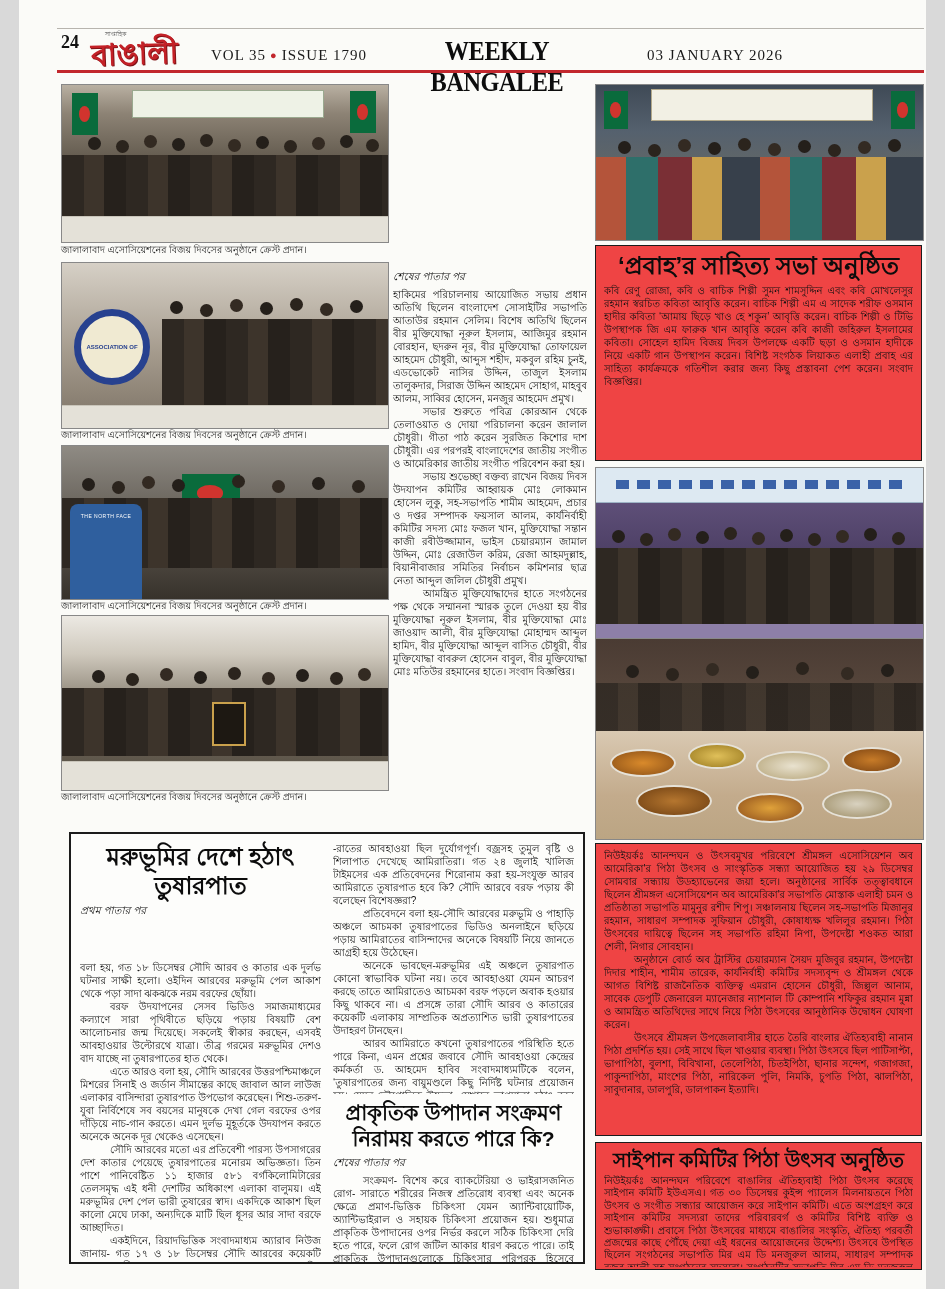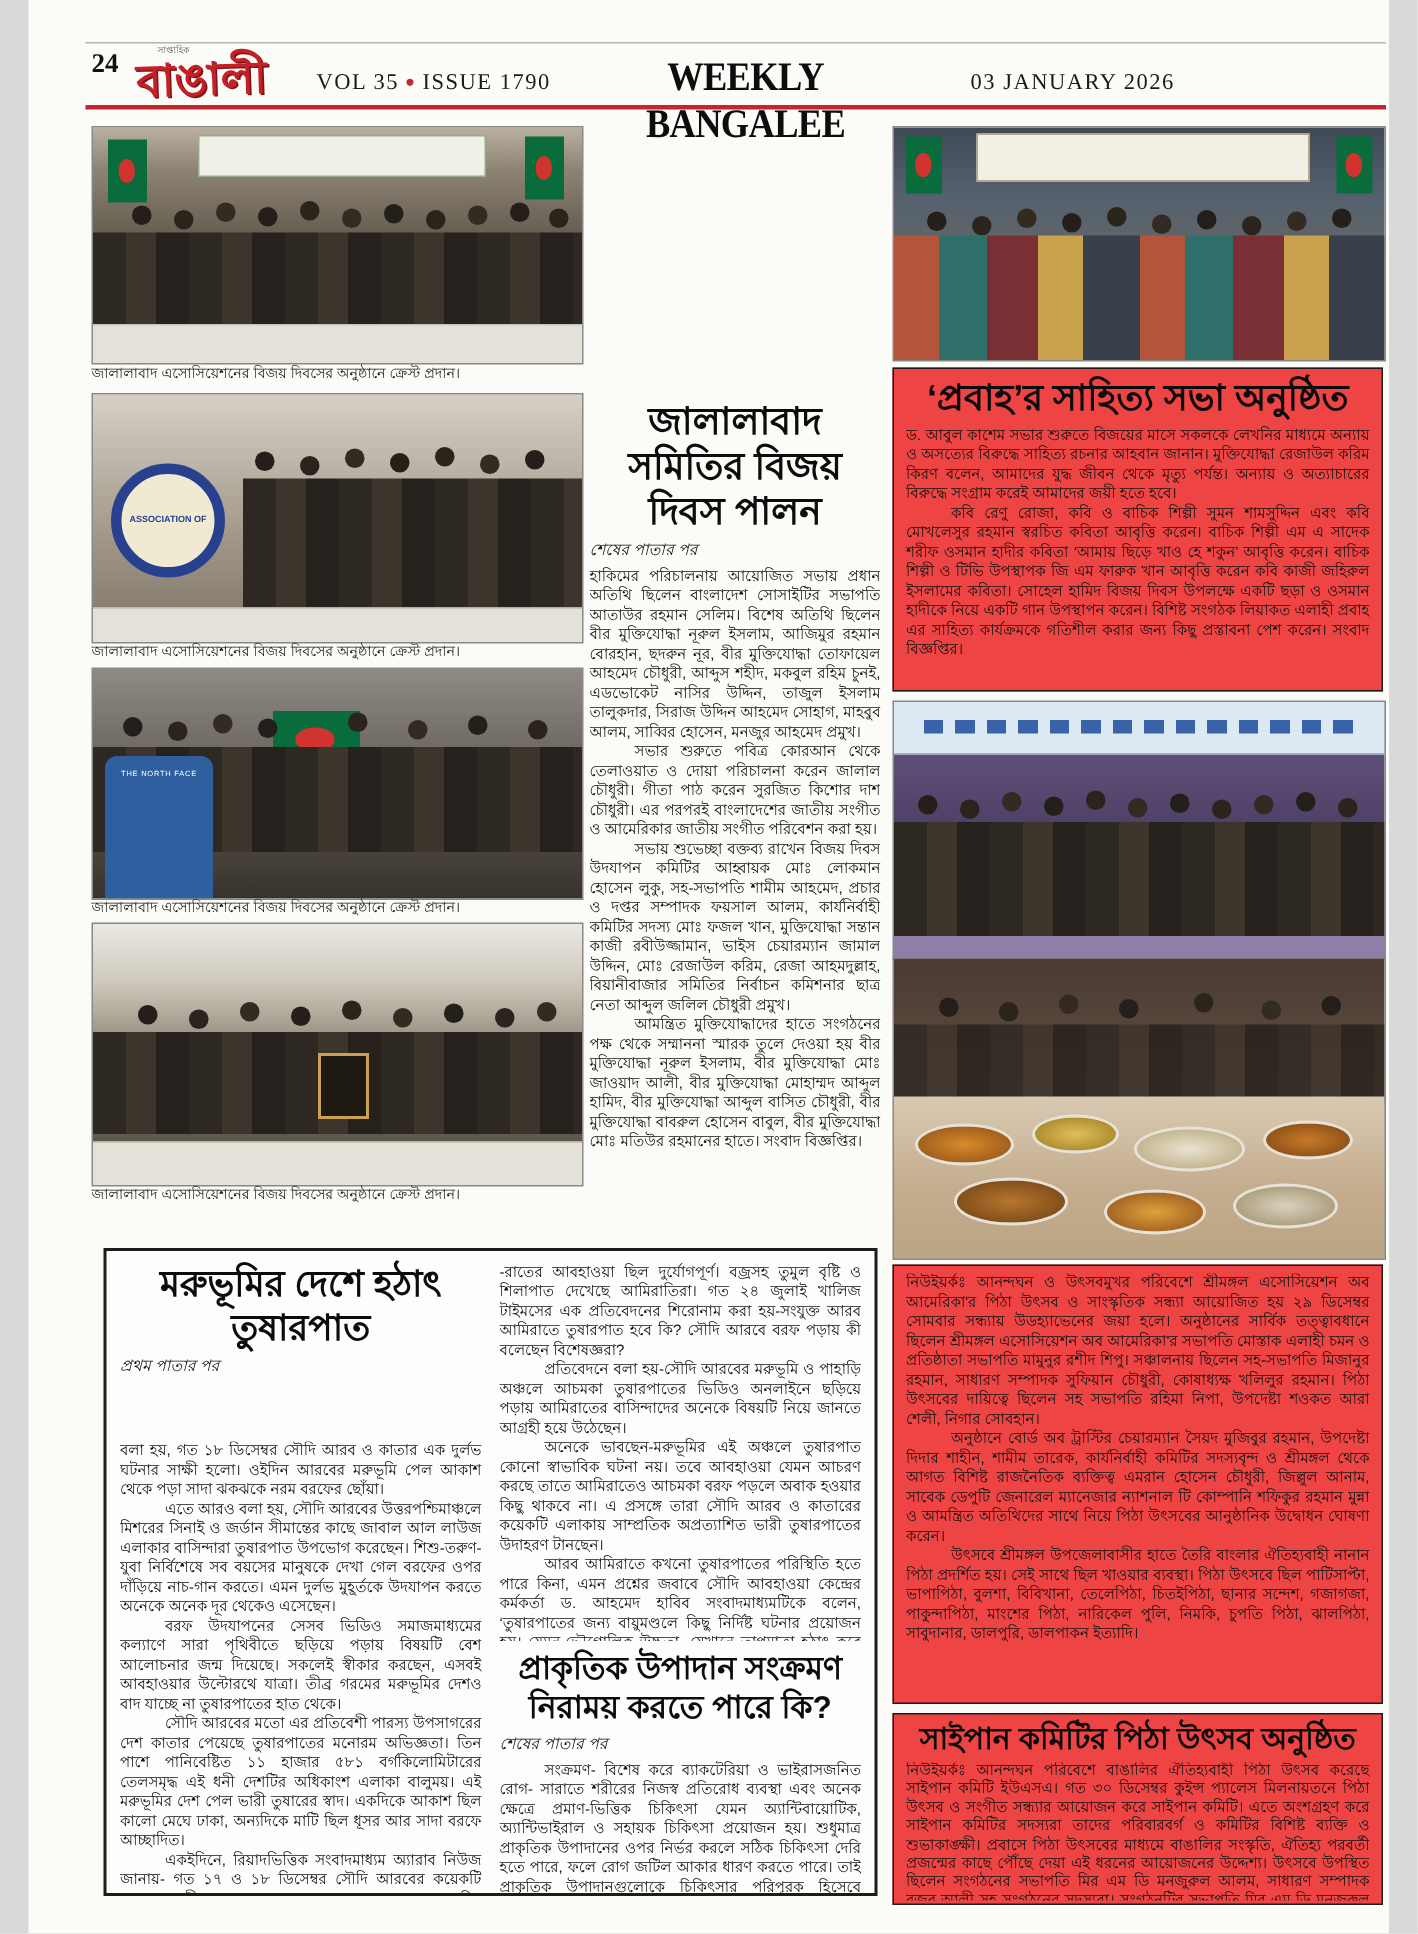--- a/index.html
+++ b/index.html
@@ -121,21 +121,20 @@
   <div class="photo" style="left:42px;top:615px;width:326px;height:174px;
        background:linear-gradient(180deg,#ece9e3 0%,#cfc9bd 22%,#7d7466 55%,#4b443a 100%);">
     <div class="heads" style="left:30px;top:54px;box-shadow:34px 3px 0 #2b241d,68px -2px 0 #332a22,102px 1px 0 #241f1a,136px -3px 0 #2b241d,170px 2px 0 #332a22,204px -1px 0 #241f1a,238px 2px 0 #2b241d,266px -2px 0 #332a22;"></div>
     <div class="bodies" style="top:72px;height:68px;"></div>
     <div style="position:absolute;left:150px;top:86px;width:30px;height:40px;background:#1d1812;border:2px solid #caa14c;"></div>
     <div class="tablecloth" style="height:28px;"></div>
   </div>
   <div class="caption" style="left:42px;top:791px;">জালালাবাদ এসোসিয়েশনের বিজয় দিবসের অনুষ্ঠানে ক্রেস্ট প্রদান।</div>
 
   <div class="art" id="jalalabad-art" style="left:374px;top:266px;width:194px;height:548px;">
-    <h2 class="hl">জালালাবাদ সমিতির বিজয় দিবস পালন</h2>
     <div class="byline">শেষের পাতার পর</div>
     <div class="plist" id="jalalabad-list">
         <p class="para">হাকিমের পরিচালনায় আয়োজিত সভায় প্রধান অতিথি ছিলেন বাংলাদেশ সোসাইটির সভাপতি আতাউর রহমান সেলিম। বিশেষ অতিথি ছিলেন বীর মুক্তিযোদ্ধা নূরুল ইসলাম, আজিমুর রহমান বোরহান, ছদরুন নূর, বীর মুক্তিযোদ্ধা তোফায়েল আহমেদ চৌধুরী, আব্দুস শহীদ, মকবুল রহিম চুনই, এডভোকেট নাসির উদ্দিন, তাজুল ইসলাম তালুকদার, সিরাজ উদ্দিন আহমেদ সোহাগ, মাহবুব আলম, সাব্বির হোসেন, মনজুর আহমেদ প্রমুখ।</p>
         <p class="para">সভার শুরুতে পবিত্র কোরআন থেকে তেলাওয়াত ও দোয়া পরিচালনা করেন জালাল চৌধুরী। গীতা পাঠ করেন সুরজিত কিশোর দাশ চৌধুরী। এর পরপরই বাংলাদেশের জাতীয় সংগীত ও আমেরিকার জাতীয় সংগীত পরিবেশন করা হয়।</p>
         <p class="para">সভায় শুভেচ্ছা বক্তব্য রাখেন বিজয় দিবস উদযাপন কমিটির আহ্বায়ক মোঃ লোকমান হোসেন লুকু, সহ-সভাপতি শামীম আহমেদ, প্রচার ও দপ্তর সম্পাদক ফয়সাল আলম, কার্যনির্বাহী কমিটির সদস্য মোঃ ফজল খান, মুক্তিযোদ্ধা সন্তান কাজী রবীউজ্জামান, ভাইস চেয়ারম্যান জামাল উদ্দিন, মোঃ রেজাউল করিম, রেজা আহমদুল্লাহ, বিয়ানীবাজার সমিতির নির্বাচন কমিশনার ছাত্র নেতা আব্দুল জলিল চৌধুরী প্রমুখ।</p>
         <p class="para">আমন্ত্রিত মুক্তিযোদ্ধাদের হাতে সংগঠনের পক্ষ থেকে সম্মাননা স্মারক তুলে দেওয়া হয় বীর মুক্তিযোদ্ধা নূরুল ইসলাম, বীর মুক্তিযোদ্ধা মোঃ জাওয়াদ আলী, বীর মুক্তিযোদ্ধা মোহাম্মদ আব্দুল হামিদ, বীর মুক্তিযোদ্ধা আব্দুল বাসিত চৌধুরী, বীর মুক্তিযোদ্ধা বাবরুল হোসেন বাবুল, বীর মুক্তিযোদ্ধা মোঃ মতিউর রহমানের হাতে। সংবাদ বিজ্ঞপ্তির।</p>
       </div>
   </div>
 
   <div class="photo" style="left:576px;top:84px;width:327px;height:155px;
@@ -144,21 +143,20 @@
     <div class="flag-bd" style="left:8px;top:6px;width:24px;height:38px;"></div>
     <div class="flag-bd" style="right:8px;top:6px;width:24px;height:38px;"></div>
     <div class="heads" style="left:22px;top:56px;box-shadow:30px 3px 0 #2b241d,60px -2px 0 #332a22,90px 1px 0 #241f1a,120px -3px 0 #2b241d,150px 2px 0 #332a22,180px -1px 0 #241f1a,210px 3px 0 #2b241d,240px 0 0 #332a22,270px -2px 0 #241f1a;"></div>
     <div style="position:absolute;left:0;right:0;top:72px;height:83px;
          background:repeating-linear-gradient(90deg,#b4543a 0 30px,#2e6f6a 30px 62px,#7a2f35 62px 96px,#caa14c 96px 126px,#37404b 126px 164px);"></div>
   </div>
 
   <div class="art box" id="probaho-box" style="left:576px;top:245px;width:327px;height:216px;">
     <h2 class="hl">‘প্রবাহ’র সাহিত্য সভা অনুষ্ঠিত</h2>
     <div class="plist" id="probaho-list">
-        <p class="para">ড. আবুল কাশেম সভার শুরুতে বিজয়ের মাসে সকলকে লেখনির মাধ্যমে অন্যায় ও অসত্যের বিরুদ্ধে সাহিত্য রচনার আহবান জানান। মুক্তিযোদ্ধা রেজাউল করিম কিরণ বলেন, আমাদের যুদ্ধ জীবন থেকে মৃত্যু পর্যন্ত। অন্যায় ও অত্যাচারের বিরুদ্ধে সংগ্রাম করেই আমাদের জয়ী হতে হবে।</p>
         <p class="para">কবি রেণু রোজা, কবি ও বাচিক শিল্পী সুমন শামসুদ্দিন এবং কবি মোখলেসুর রহমান স্বরচিত কবিতা আবৃত্তি করেন। বাচিক শিল্পী এম এ সাদেক শরীফ ওসমান হাদীর কবিতা ‘আমায় ছিড়ে খাও হে শকুন’ আবৃত্তি করেন। বাচিক শিল্পী ও টিভি উপস্থাপক জি এম ফারুক খান আবৃত্তি করেন কবি কাজী জহিরুল ইসলামের কবিতা। সোহেল হামিদ বিজয় দিবস উপলক্ষে একটি ছড়া ও ওসমান হাদীকে নিয়ে একটি গান উপস্থাপন করেন। বিশিষ্ট সংগঠক লিয়াকত এলাহী প্রবাহ এর সাহিত্য কার্যক্রমকে গতিশীল করার জন্য কিছু প্রস্তাবনা পেশ করেন। সংবাদ বিজ্ঞপ্তির।</p>
       </div>
   </div>
 
   <div class="photo" style="left:576px;top:467px;width:327px;height:171px;
        background:linear-gradient(180deg,#6a5a86 0%,#473a5e 60%,#2f2742 100%);">
     <div style="position:absolute;left:0;right:0;top:0;height:34px;background:#dde9f2;border-bottom:1px solid #9eb4c6;"></div>
     <div style="position:absolute;left:20px;top:12px;right:20px;height:9px;
          background:repeating-linear-gradient(90deg,#3a62a8 0 13px,transparent 13px 21px);"></div>
     <div class="heads" style="left:16px;top:62px;box-shadow:28px 3px 0 #2b241d,56px -2px 0 #332a22,84px 1px 0 #241f1a,112px -3px 0 #2b241d,140px 2px 0 #332a22,168px -1px 0 #241f1a,196px 3px 0 #2b241d,224px 0 0 #332a22,252px -2px 0 #241f1a,280px 2px 0 #2b241d;"></div>
@@ -195,22 +193,22 @@
         <p class="para">নিউইয়র্কঃ আনন্দঘন পরিবেশে বাঙালির ঐতিহ্যবাহী পিঠা উৎসব করেছে সাইপান কমিটি ইউএসএ। গত ৩০ ডিসেম্বর কুইন্স প্যালেস মিলনায়তনে পিঠা উৎসব ও সংগীত সন্ধ্যার আয়োজন করে সাইপান কমিটি। এতে অংশগ্রহণ করে সাইপান কমিটির সদস্যরা তাদের পরিবারবর্গ ও কমিটির বিশিষ্ট ব্যক্তি ও শুভাকাঙ্ক্ষী। প্রবাসে পিঠা উৎসবের মাধ্যমে বাঙালির সংস্কৃতি, ঐতিহ্য পরবর্তী প্রজন্মের কাছে পৌঁছে দেয়া এই ধরনের আয়োজনের উদ্দেশ্য। উৎসবে উপস্থিত ছিলেন সংগঠনের সভাপতি মির এম ডি মনজুরুল আলম, সাধারণ সম্পাদক রজব আলী সহ সংগঠনের সদস্যরা। সংগঠনটির সভাপতি মির এম ডি মনজুরুল আলম বলেন, প্রবাস জীবনের ব্যস্ততার মাঝেও পিঠা উৎসবের মতো উপলক্ষকে কেন্দ্র করে সবাইকে একত্রিত করতে পেরে আমরা গর্বিত। এ ধরনের আয়োজন অব্যাহত থাকবে। সংবাদ বিজ্ঞপ্তির।</p>
       </div>
   </div>
 
   <div class="art whitebox" id="desert-box" style="left:50px;top:832px;width:516px;height:432px;">
     <div class="col">
       <h2 class="hl">মরুভূমির দেশে হঠাৎ তুষারপাত</h2>
       <div class="byline">প্রথম পাতার পর</div>
       <div class="plist" id="desert-a-list">
           <p class="para">বলা হয়, গত ১৮ ডিসেম্বর সৌদি আরব ও কাতার এক দুর্লভ ঘটনার সাক্ষী হলো। ওইদিন আরবের মরুভূমি পেল আকাশ থেকে পড়া সাদা ঝকঝকে নরম বরফের ছোঁয়া।</p>
+          <p class="para">বরফ উদযাপনের সেসব ভিডিও সমাজমাধ্যমের কল্যাণে সারা পৃথিবীতে ছড়িয়ে পড়ায় বিষয়টি বেশ আলোচনার জন্ম দিয়েছে। সকলেই স্বীকার করছেন, এসবই আবহাওয়ার উল্টোরথে যাত্রা। তীব্র গরমের মরুভূমির দেশও বাদ যাচ্ছে না তুষারপাতের হাত থেকে।</p>
           <p class="para">এতে আরও বলা হয়, সৌদি আরবের উত্তরপশ্চিমাঞ্চলে মিশরের সিনাই ও জর্ডান সীমান্তের কাছে জাবাল আল লাউজ এলাকার বাসিন্দারা তুষারপাত উপভোগ করেছেন। শিশু-তরুণ-যুবা নির্বিশেষে সব বয়সের মানুষকে দেখা গেল বরফের ওপর দাঁড়িয়ে নাচ-গান করতে। এমন দুর্লভ মুহূর্তকে উদযাপন করতে অনেকে অনেক দূর থেকেও এসেছেন।</p>
-          <p class="para">বরফ উদযাপনের সেসব ভিডিও সমাজমাধ্যমের কল্যাণে সারা পৃথিবীতে ছড়িয়ে পড়ায় বিষয়টি বেশ আলোচনার জন্ম দিয়েছে। সকলেই স্বীকার করছেন, এসবই আবহাওয়ার উল্টোরথে যাত্রা। তীব্র গরমের মরুভূমির দেশও বাদ যাচ্ছে না তুষারপাতের হাত থেকে।</p>
           <p class="para">সৌদি আরবের মতো এর প্রতিবেশী পারস্য উপসাগরের দেশ কাতার পেয়েছে তুষারপাতের মনোরম অভিজ্ঞতা। তিন পাশে পানিবেষ্টিত ১১ হাজার ৫৮১ বর্গকিলোমিটারের তেলসমৃদ্ধ এই ধনী দেশটির অধিকাংশ এলাকা বালুময়। এই মরুভূমির দেশ পেল ভারী তুষারের স্বাদ। একদিকে আকাশ ছিল কালো মেঘে ঢাকা, অন্যদিকে মাটি ছিল ধূসর আর সাদা বরফে আচ্ছাদিত।</p>
           <p class="para">একইদিনে, রিয়াদভিত্তিক সংবাদমাধ্যম অ্যারাব নিউজ জানায়- গত ১৭ ও ১৮ ডিসেম্বর সৌদি আরবের কয়েকটি অঞ্চলে ভারী তুষারপাত হয়েছে। এমন আবহাওয়ায় মরুভূমির ভেতর পাহাড়ের চূড়াগুলো বরফাবৃত হয়ে এক নতুন দৃশ্যপটের জন্ম দিয়েছে।</p>
         </div>
     </div>
     <div class="col">
       <div class="plist" id="desert-b-list">
           <p class="para">-রাতের আবহাওয়া ছিল দুর্যোগপূর্ণ। বজ্রসহ তুমুল বৃষ্টি ও শিলাপাত দেখেছে আমিরাতিরা। গত ২৪ জুলাই খালিজ টাইমসের এক প্রতিবেদনের শিরোনাম করা হয়-সংযুক্ত আরব আমিরাতে তুষারপাত হবে কি? সৌদি আরবে বরফ পড়ায় কী বলেছেন বিশেষজ্ঞরা?</p>
           <p class="para">প্রতিবেদনে বলা হয়-সৌদি আরবের মরুভূমি ও পাহাড়ি অঞ্চলে আচমকা তুষারপাতের ভিডিও অনলাইনে ছড়িয়ে পড়ায় আমিরাতের বাসিন্দাদের অনেকে বিষয়টি নিয়ে জানতে আগ্রহী হয়ে উঠেছেন।</p>
           <p class="para">অনেকে ভাবছেন-মরুভূমির এই অঞ্চলে তুষারপাত কোনো স্বাভাবিক ঘটনা নয়। তবে আবহাওয়া যেমন আচরণ করছে তাতে আমিরাতেও আচমকা বরফ পড়লে অবাক হওয়ার কিছু থাকবে না। এ প্রসঙ্গে তারা সৌদি আরব ও কাতারের কয়েকটি এলাকায় সাম্প্রতিক অপ্রত্যাশিত ভারী তুষারপাতের উদাহরণ টানছেন।</p>
           <p class="para">আরব আমিরাতে কখনো তুষারপাতের পরিস্থিতি হতে পারে কিনা, এমন প্রশ্নের জবাবে সৌদি আবহাওয়া কেন্দ্রের কর্মকর্তা ড. আহমেদ হাবিব সংবাদমাধ্যমটিকে বলেন, ‘তুষারপাতের জন্য বায়ুমণ্ডলে কিছু নির্দিষ্ট ঘটনার প্রয়োজন হয়। যেমন-ভৌগোলিক উচ্চতা, যেখানে তাপমাত্রা হঠাৎ করে কমে যেতে পারে।</p>

